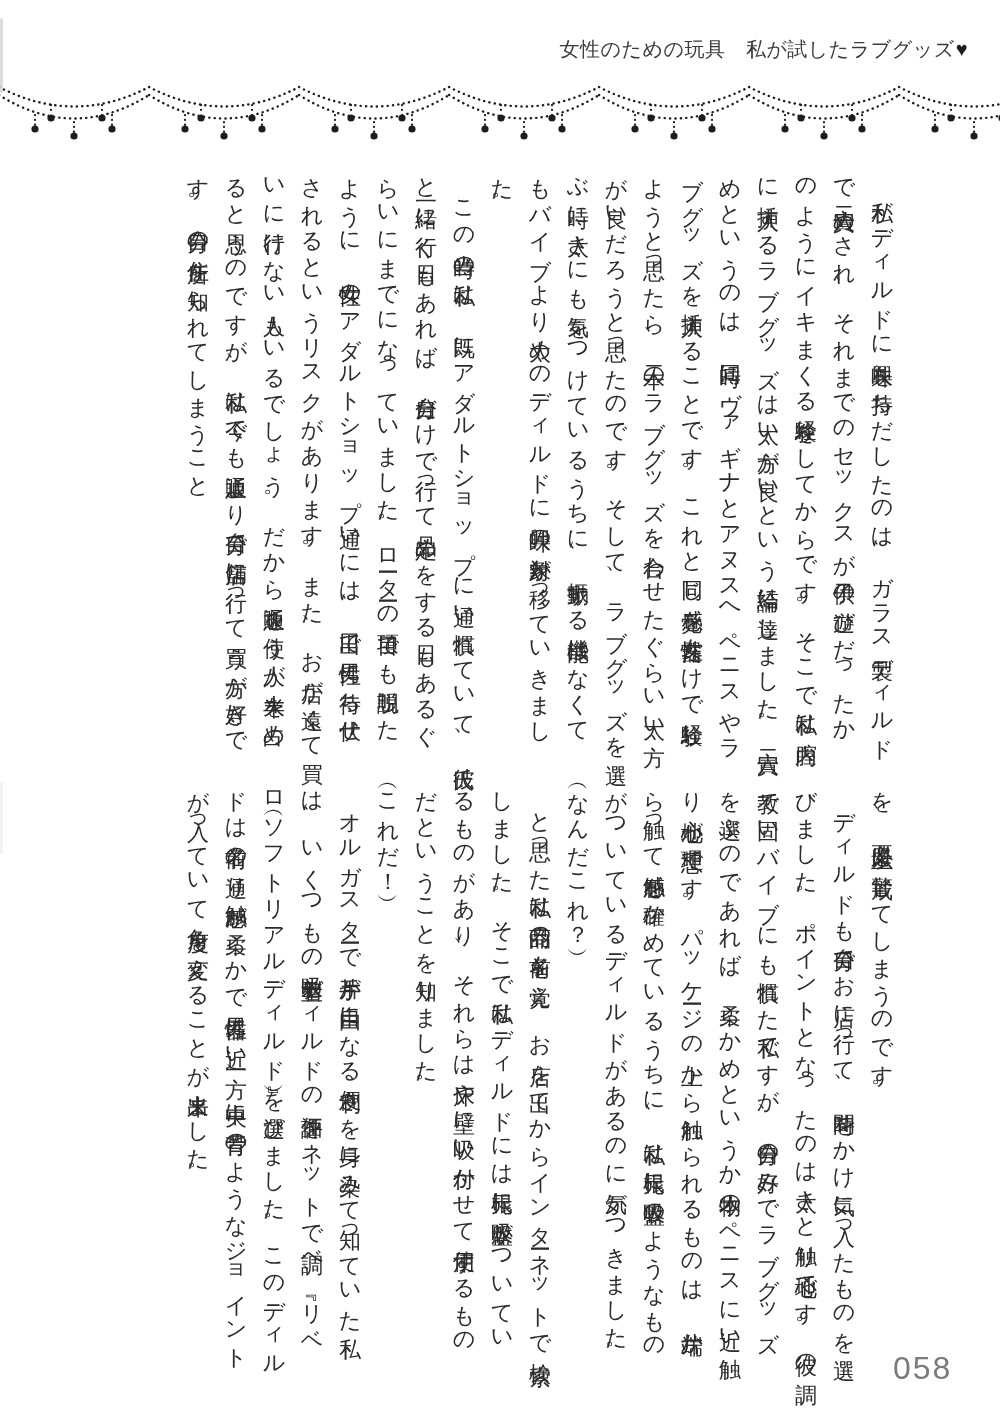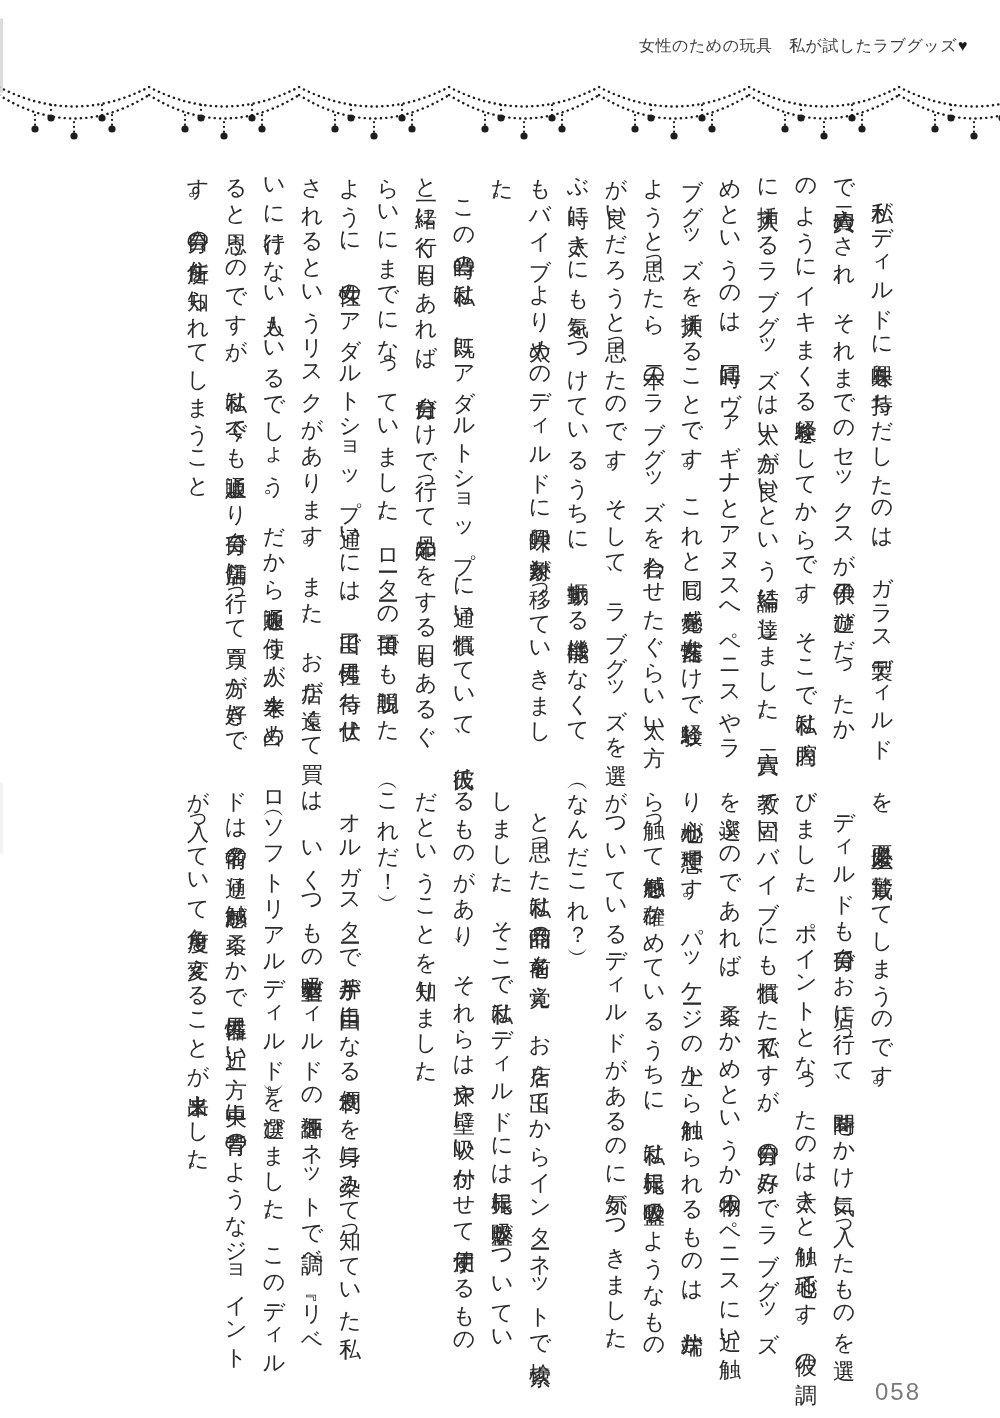--- a/index.html
+++ b/index.html
@@ -14,21 +14,21 @@
     background: #ffffff;
     overflow: hidden;
     font-family: "Liberation Serif", "DejaVu Serif", serif;
   }
   
   .header {
     position: absolute;
     top: 36px;
     right: 32px;
     font-family: "Liberation Sans", "DejaVu Sans", sans-serif;
-    font-size: 16px;
+    font-size: 20px;
     letter-spacing: 0.5px;
     color: #3b3b3b;
     white-space: nowrap;
   }
   .header .heart { margin-left: 1px; color: #1d1d1d; }
   
   .garland {
     position: absolute;
     top: 82px;
     left: 0;
@@ -61,26 +61,25 @@
     color: #2b2b2b;
   }
   .vblock p { margin: 0; padding: 0; }
   .vblock p.indent { text-indent: 1em; }
   .vblock.top    { right: 99px; top: 163px; height: 591px; }
   .vblock.bottom { right: 99px; top: 776px; height: 592px; }
   
   .pagenum {
     position: absolute;
     top: 1350px;
-    left: 875px;
+    left: 893px;
     font-family: "Liberation Sans", "DejaVu Sans", sans-serif;
-    font-size: 24px;
+    font-size: 32px;
     letter-spacing: 2px;
     color: #7a7a7a;
-    margin-top: 28px;
   }
   
   .artifact {
     position: absolute;
     left: 0;
     width: 3px;
     background: #b9b9b9;
     opacity: 0.5;
     border-radius: 2px;
   }

